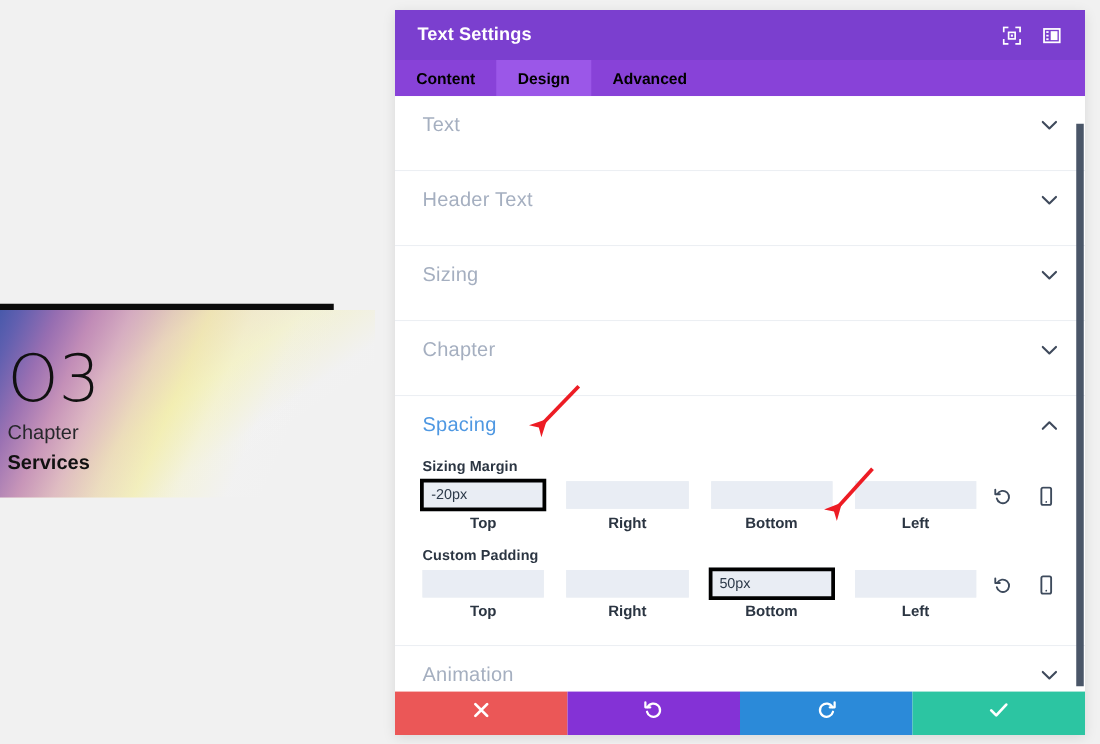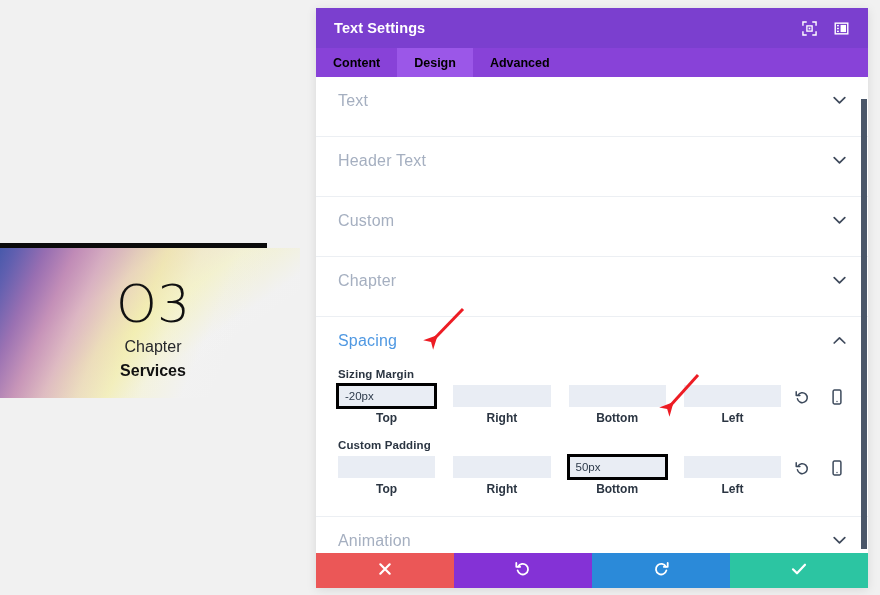--- a/index.html
+++ b/index.html
@@ -59,21 +59,20 @@
         rgba(247,247,247,0.05) 66%,
         rgba(245,245,245,0) 80%),
       #f1f1f1;
   }
   #preview-text {
     position: absolute;
     left: 0; top: 0;
     width: 300px; height: 150px;
     display: flex;
     flex-direction: column;
-    align-items: center;
     justify-content: flex-start;
     padding-top: 30px;
     box-sizing: border-box;
   }
   #preview-number {
     font-family: "DejaVu Sans", sans-serif;
     font-size: 52px;
     font-weight: 300;
     letter-spacing: 0px;
     color: #111;
@@ -368,21 +367,21 @@
         <div class="accordion">
           <div class="accordion-title">Header Text</div>
           <div class="chev">
             <svg width="13" height="9" viewBox="0 0 13 9" fill="none">
               <path d="M1.2 1.6L6.5 6.8l5.3-5.2" stroke="#3f4a5c" stroke-width="1.7" stroke-linecap="round" stroke-linejoin="round"></path>
             </svg>
           </div>
         </div>
 
         <div class="accordion">
-          <div class="accordion-title">Custom</div>
+          <div class="accordion-title">Sizing</div>
           <div class="chev">
             <svg width="13" height="9" viewBox="0 0 13 9" fill="none">
               <path d="M1.2 1.6L6.5 6.8l5.3-5.2" stroke="#3f4a5c" stroke-width="1.7" stroke-linecap="round" stroke-linejoin="round"></path>
             </svg>
           </div>
         </div>
 
         <div class="accordion">
           <div class="accordion-title">Chapter</div>
           <div class="chev">

